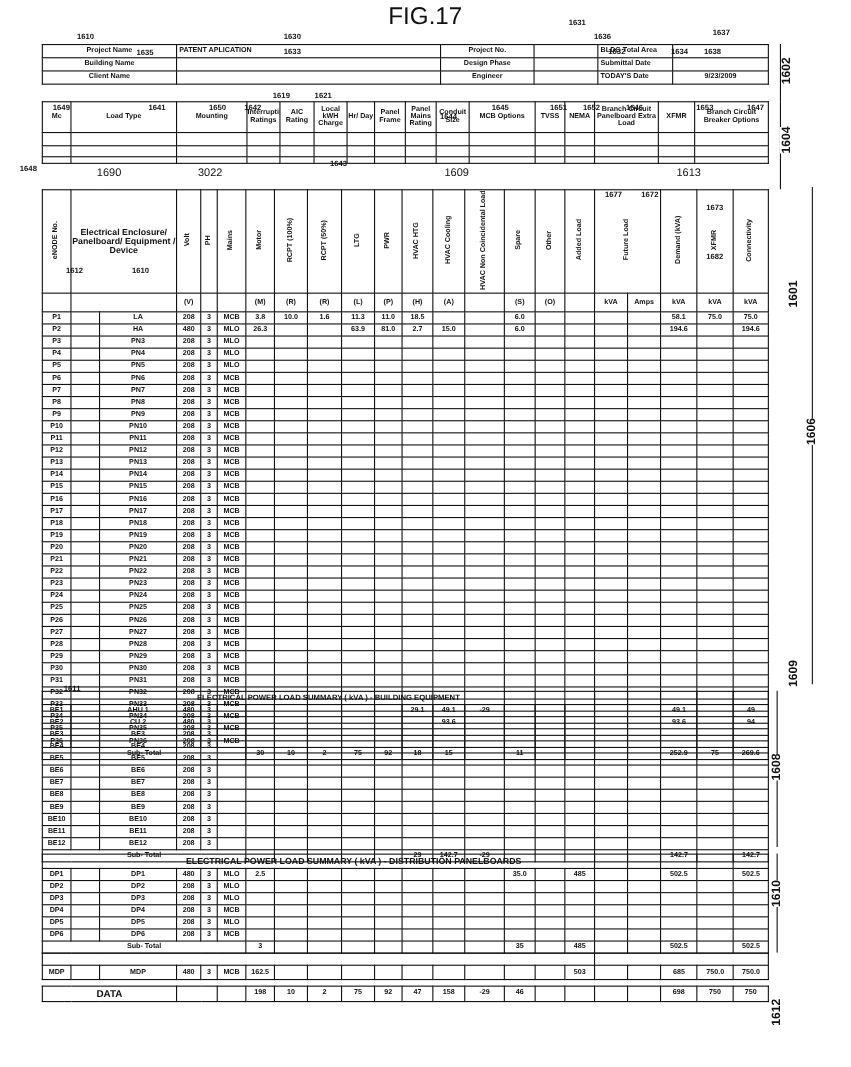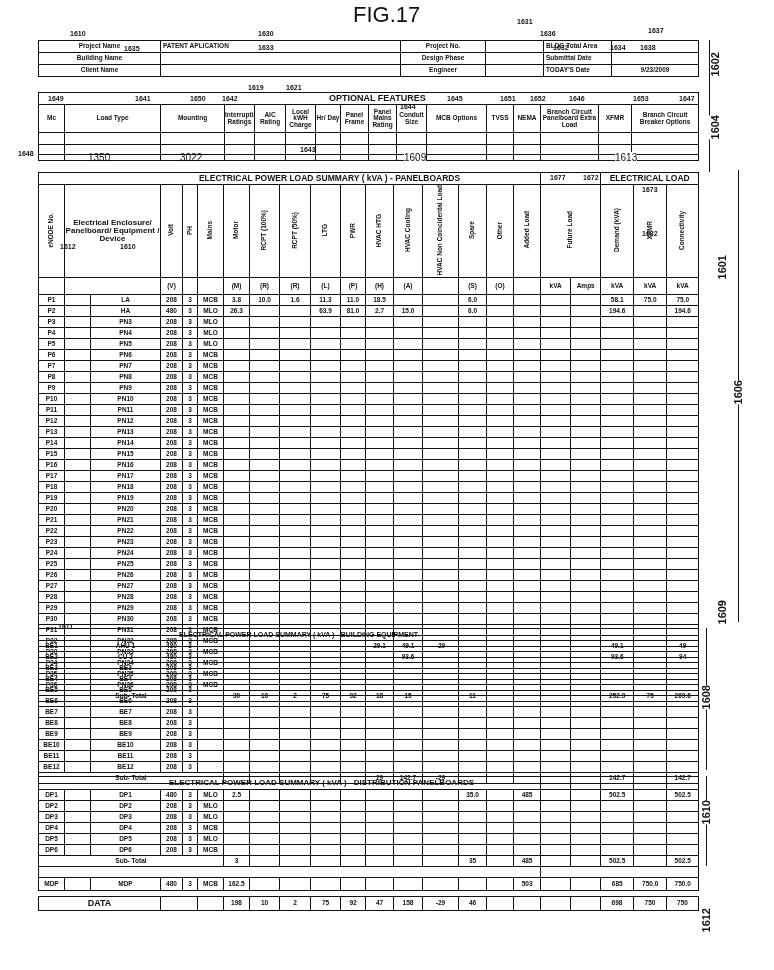--- a/index.html
+++ b/index.html
@@ -74,23 +74,20 @@
       <col style="width:28px">
       <col style="width:30px">
       <col style="width:60px">
       <col style="width:27px">
       <col style="width:27px">
       <col style="width:58px">
       <col style="width:33px">
       <col style="width:67px">
   </colgroup>
   <tbody>
-      <tr style="height:12px">
-    <td colspan="16" class="title" style="font-size:9px;text-align:left;padding-left:290px">OPTIONAL FEATURES</td>
-  </tr>
   <tr class="hdr" style="height:28px">
     <td>Mc</td>
     <td>Load Type</td>
     <td>Mounting</td>
     <td style="white-space:normal">Interrupting Ratings</td>
     <td style="white-space:normal">AIC Rating</td>
     <td style="white-space:normal">Local kWH Charge</td>
     <td style="white-space:normal">Hr/ Day</td>
     <td style="white-space:normal">Panel Frame</td>
     <td style="white-space:normal">Panel Mains Rating</td>
@@ -152,21 +149,21 @@
         <td></td>
         <td></td>
         <td></td>
         <td></td>
         <td></td>
         <td></td>
   </tr>
 </tbody>
   </table>
 
-<div class="dim" style="left:88px;top:152px;font-size:10px;font-weight:normal">1350</div>
+<div class="dim" style="left:88px;top:152px;font-size:10px;font-weight:normal">1690</div>
 <div class="dim" style="left:180px;top:152px;font-size:10px;font-weight:normal">3022</div>
 <div class="dim" style="left:404px;top:152px;font-size:10px;font-weight:normal;background:#fff">1609</div>
 <div class="dim" style="left:615px;top:152px;font-size:10px;font-weight:normal;background:#fff">1613</div>
 
 <table class="abs" style="left:38px;top:172px;width:660px;border:1.5px solid #111;">
   <colgroup>
     <col style="width:26px">
       <col style="width:26px">
       <col style="width:70px">
       <col style="width:22px">
@@ -183,25 +180,20 @@
       <col style="width:28px">
       <col style="width:27px">
       <col style="width:27px">
       <col style="width:30px">
       <col style="width:30px">
       <col style="width:33px">
       <col style="width:33px">
       <col style="width:32px">
   </colgroup>
   <tbody>
-      <tr style="height:12px">
-    <td colspan="17" class="title" style="font-size:8.5px;text-align:right;padding-right:80px">ELECTRICAL POWER LOAD SUMMARY ( kVA ) - PANELBOARDS</td>
-    <td colspan="2" style="border-bottom:none"></td>
-    <td colspan="3" class="title" style="font-size:8.5px">ELECTRICAL LOAD</td>
-  </tr>
   <tr style="height:56px" class="hdr">
     <td><span class="vert">eNODE No.</span></td>
     <td colspan="2" style="white-space:normal;font-size:8px">Electrical Enclosure/ Panelboard/ Equipment / Device</td>
     <td><span class="vert">Volt</span></td>
     <td><span class="vert">PH</span></td>
     <td><span class="vert">Mains</span></td>
     <td><span class="vert">Motor</span></td>
     <td><span class="vert">RCPT (100%)</span></td>
     <td><span class="vert">RCPT (50%)</span></td>
     <td><span class="vert">LTG</span></td>

